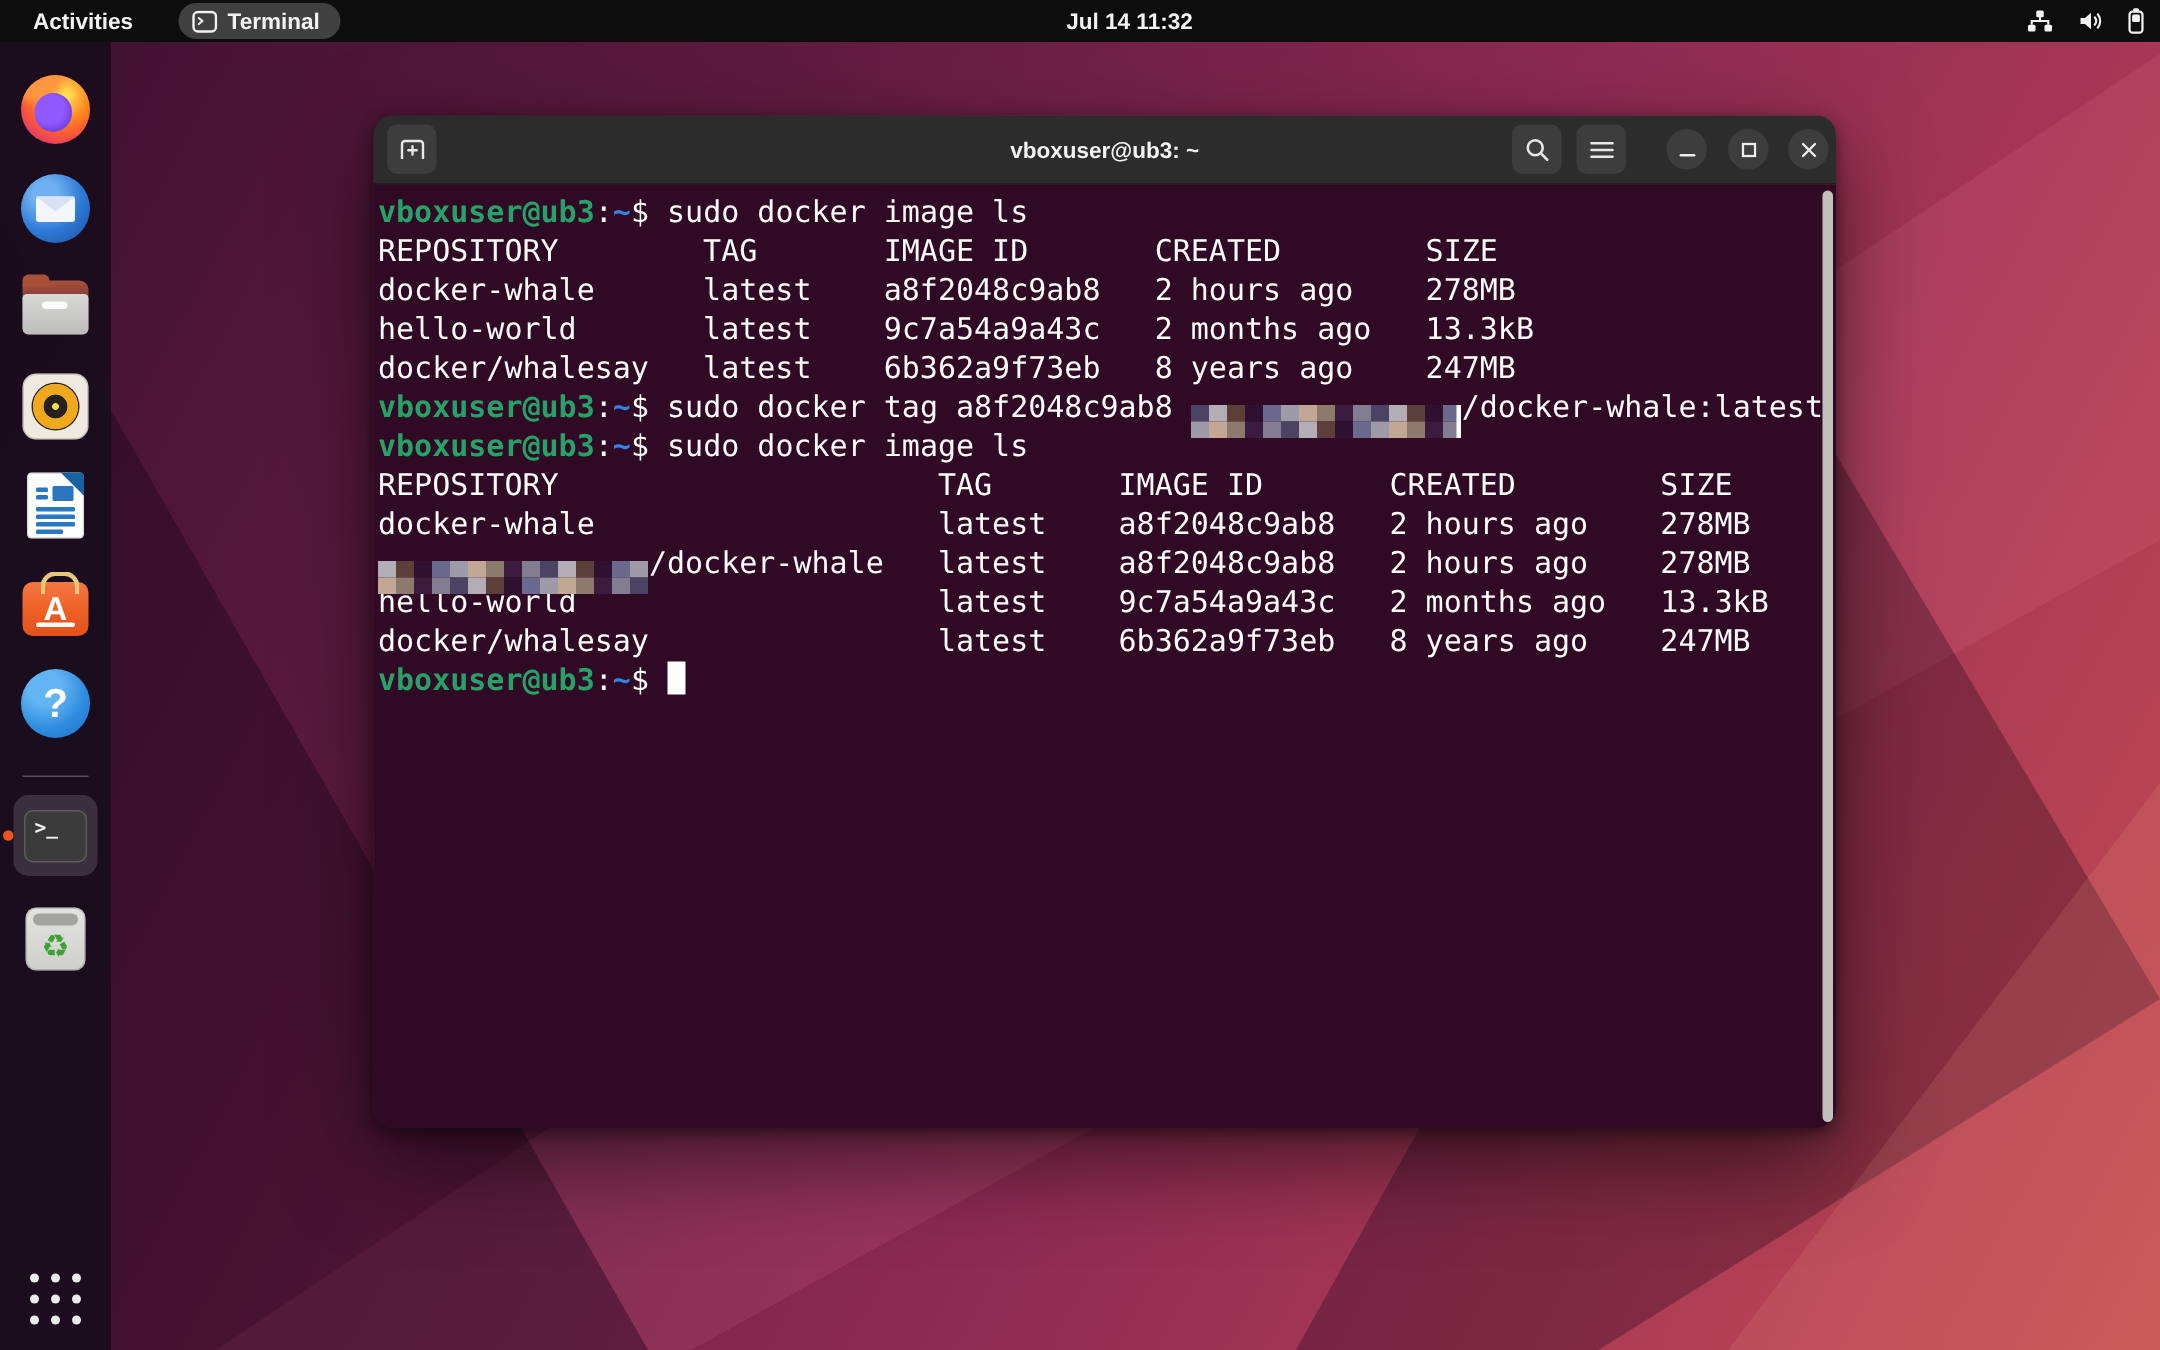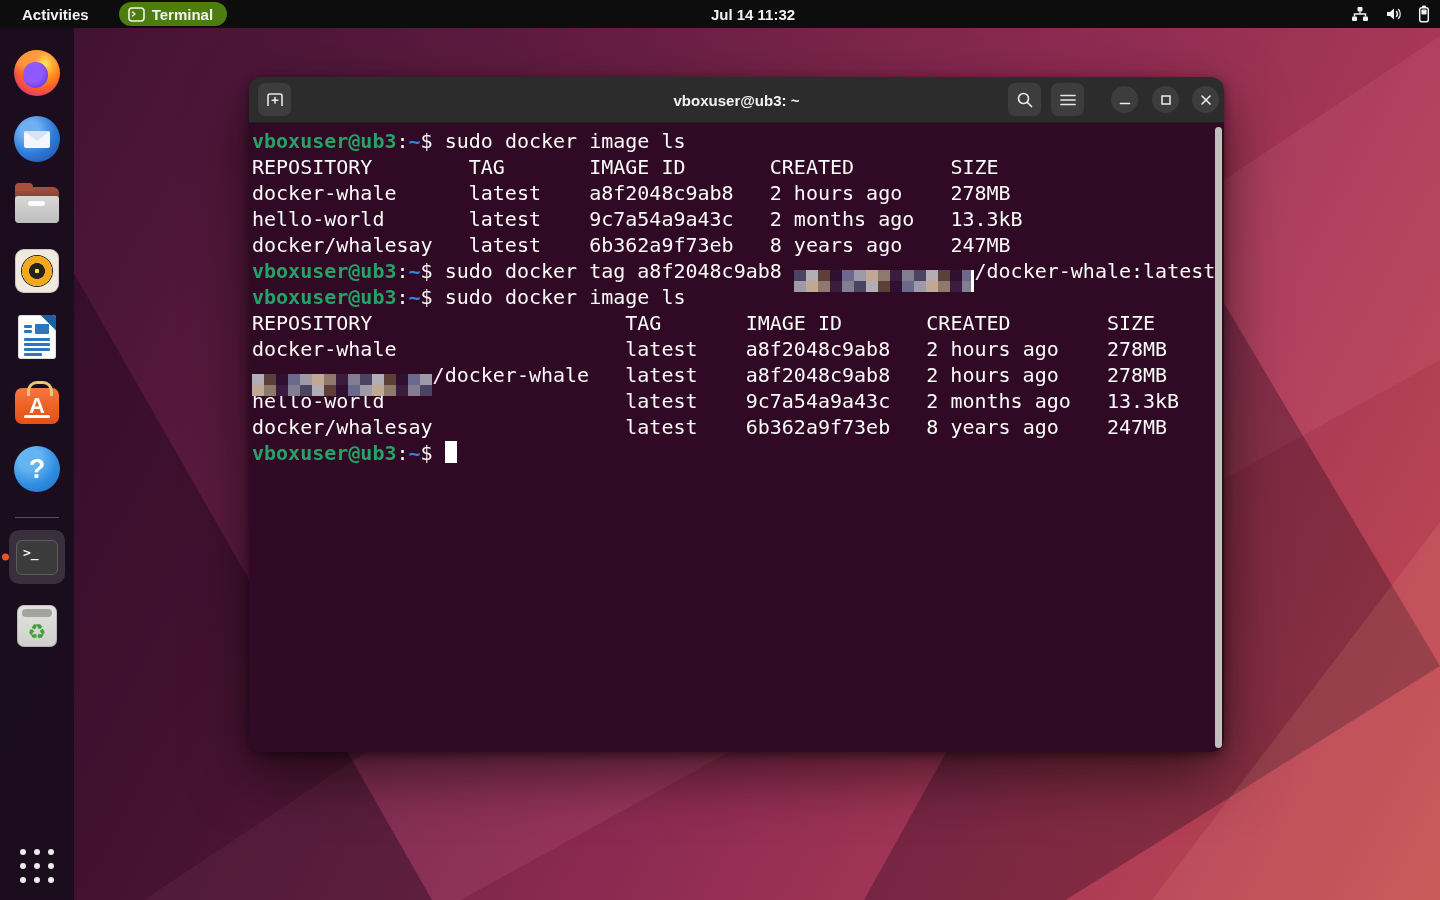--- a/index.html
+++ b/index.html
@@ -20,21 +20,21 @@
   .facet.dark-right { background:rgba(24,2,22,.30);
     clip-path:polygon(84% 31%,100% 74%,74% 100%,60% 100%); }
   .facet.light-br { background:rgba(255,175,150,.13);
     clip-path:polygon(100% 58%,100% 100%,80% 100%); }
 
   
   .topbar { position:absolute; top:0; left:0; right:0; height:28px; background:#0d0d0d;
     display:flex; align-items:center; color:#f2f2f2; font-size:15px; font-weight:600; z-index:50; }
   .activities { margin-left:14px; padding:2px 8px; border-radius:14px; cursor:default; }
   .app-pill { margin-left:22px; display:flex; align-items:center; gap:7px;
-    background:#4d7c0f; border-radius:14px; padding:2px 14px 2px 9px; height:24px; }
+    background:#404040; border-radius:14px; padding:2px 14px 2px 9px; height:24px; }
   .app-pill svg { display:block; }
   .clock { position:absolute; left:calc(50% + 33px); transform:translateX(-50%); white-space:nowrap; }
   .status { position:absolute; right:10px; top:0; height:28px; display:flex; align-items:center; gap:16px; }
   .status svg { display:block; }
 
   
   .dock { position:absolute; top:28px; left:0; bottom:0; width:74px;
     background:rgba(24,13,28,.92); z-index:40; display:flex; flex-direction:column; align-items:center;
     padding-top:21px; }
   .dock-item { width:48px; height:48px; margin-bottom:18px; position:relative;

